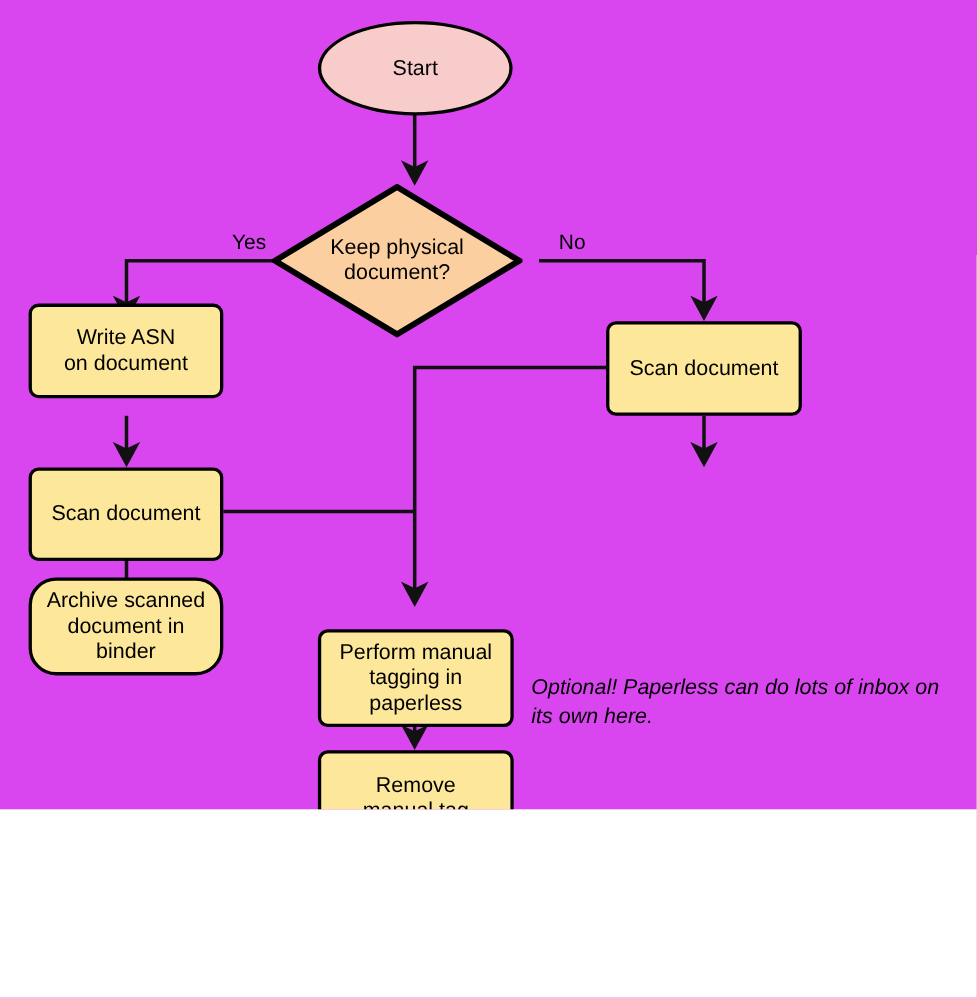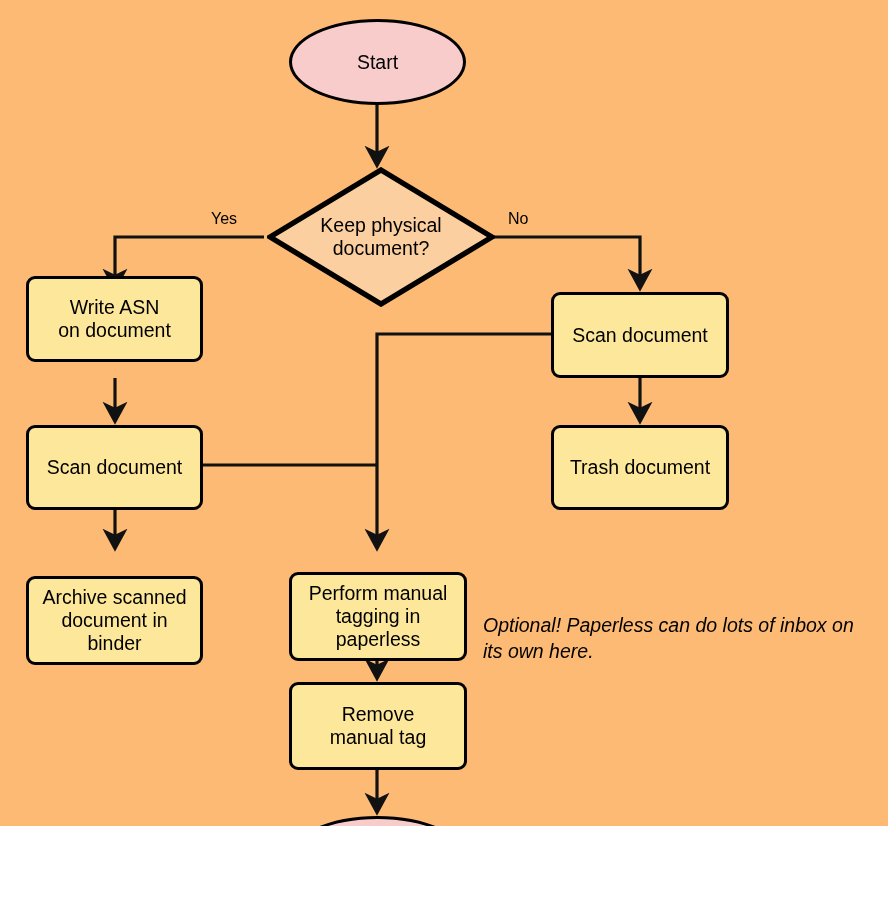--- a/index.html
+++ b/index.html
@@ -7,22 +7,22 @@
     padding: 0;
     background: #ffffff;
   }
   body {
     font-family: "Liberation Sans", sans-serif;
     color: #000000;
   }
   #canvas {
     position: relative;
     width: 888px;
-    height: 826px;
-    background: #fdba74;
+    height: 736px;
+    background: #d946ef;
     overflow: hidden;
   }
   #edges {
     position: absolute;
     left: 0;
     top: 0;
     width: 888px;
     height: 907px;
     pointer-events: none;
   }
@@ -58,21 +58,21 @@
     top: 0;
     width: 100%;
     height: 100%;
   }
   .node-decision .node-text {
     position: relative;
     z-index: 2;
   }
   .edge-label {
     position: absolute;
-    font-size: 16px;
+    font-size: 19px;
     color: #000000;
     background: transparent;
     white-space: nowrap;
   }
   .note {
     position: absolute;
     font-size: 19.5px;
     font-style: italic;
     line-height: 1.3;
     color: #000000;
@@ -109,21 +109,21 @@
 
     <path d="M 377 641 L 377 676" stroke="#111111" stroke-width="3.2" fill="none" marker-end="url(#arrowhead)"></path>
 
     <path d="M 377 770 L 377 810" stroke="#111111" stroke-width="3.2" fill="none" marker-end="url(#arrowhead)"></path>
   </svg>
 
   <div class="node node-terminator" style="left:289px; top:19px; width:177px; height:86px;">
     <span class="node-text">Start</span>
   </div>
 
-  <div class="node node-decision" style="left:267px; top:167px; width:228px; height:140px;">
+  <div class="node node-decision" style="left:247px; top:167px; width:228px; height:140px;">
     <svg class="diamond-shape" viewBox="0 0 228 140" preserveAspectRatio="none" xmlns="http://www.w3.org/2000/svg">
       <polygon points="114,3 225,70 114,137 3,70" fill="#fbcfa0" stroke="#000000" stroke-width="5.4" stroke-linejoin="miter"></polygon>
     </svg>
     <span class="node-text">Keep physical
 document?</span>
   </div>
 
   <div class="edge-label" style="left:211px; top:210px;">
     <span>Yes</span>
   </div>
@@ -133,33 +133,30 @@
 
   <div class="node node-process" style="left:26px; top:276px; width:177px; height:86px;">
     <span class="node-text">Write ASN
 on document</span>
   </div>
 
   <div class="node node-process" style="left:26px; top:425px; width:177px; height:85px;">
     <span class="node-text">Scan document</span>
   </div>
 
-  <div class="node node-process" style="left:26px; top:576px; width:177px; height:89px;">
+  <div class="node node-process" style="left:26px; top:525px; width:177px; height:89px;border-radius:25px;">
     <span class="node-text">Archive scanned
 document in
 binder</span>
   </div>
 
   <div class="node node-process" style="left:551px; top:292px; width:178px; height:86px;">
     <span class="node-text">Scan document</span>
   </div>
 
-  <div class="node node-process" style="left:551px; top:425px; width:178px; height:85px;">
-    <span class="node-text">Trash document</span>
-  </div>
 
   <div class="node node-process" style="left:289px; top:572px; width:178px; height:89px;">
     <span class="node-text">Perform manual
 tagging in
 paperless</span>
   </div>
 
   <div class="node node-process" style="left:289px; top:682px; width:178px; height:88px;">
     <span class="node-text">Remove
 manual tag</span>

